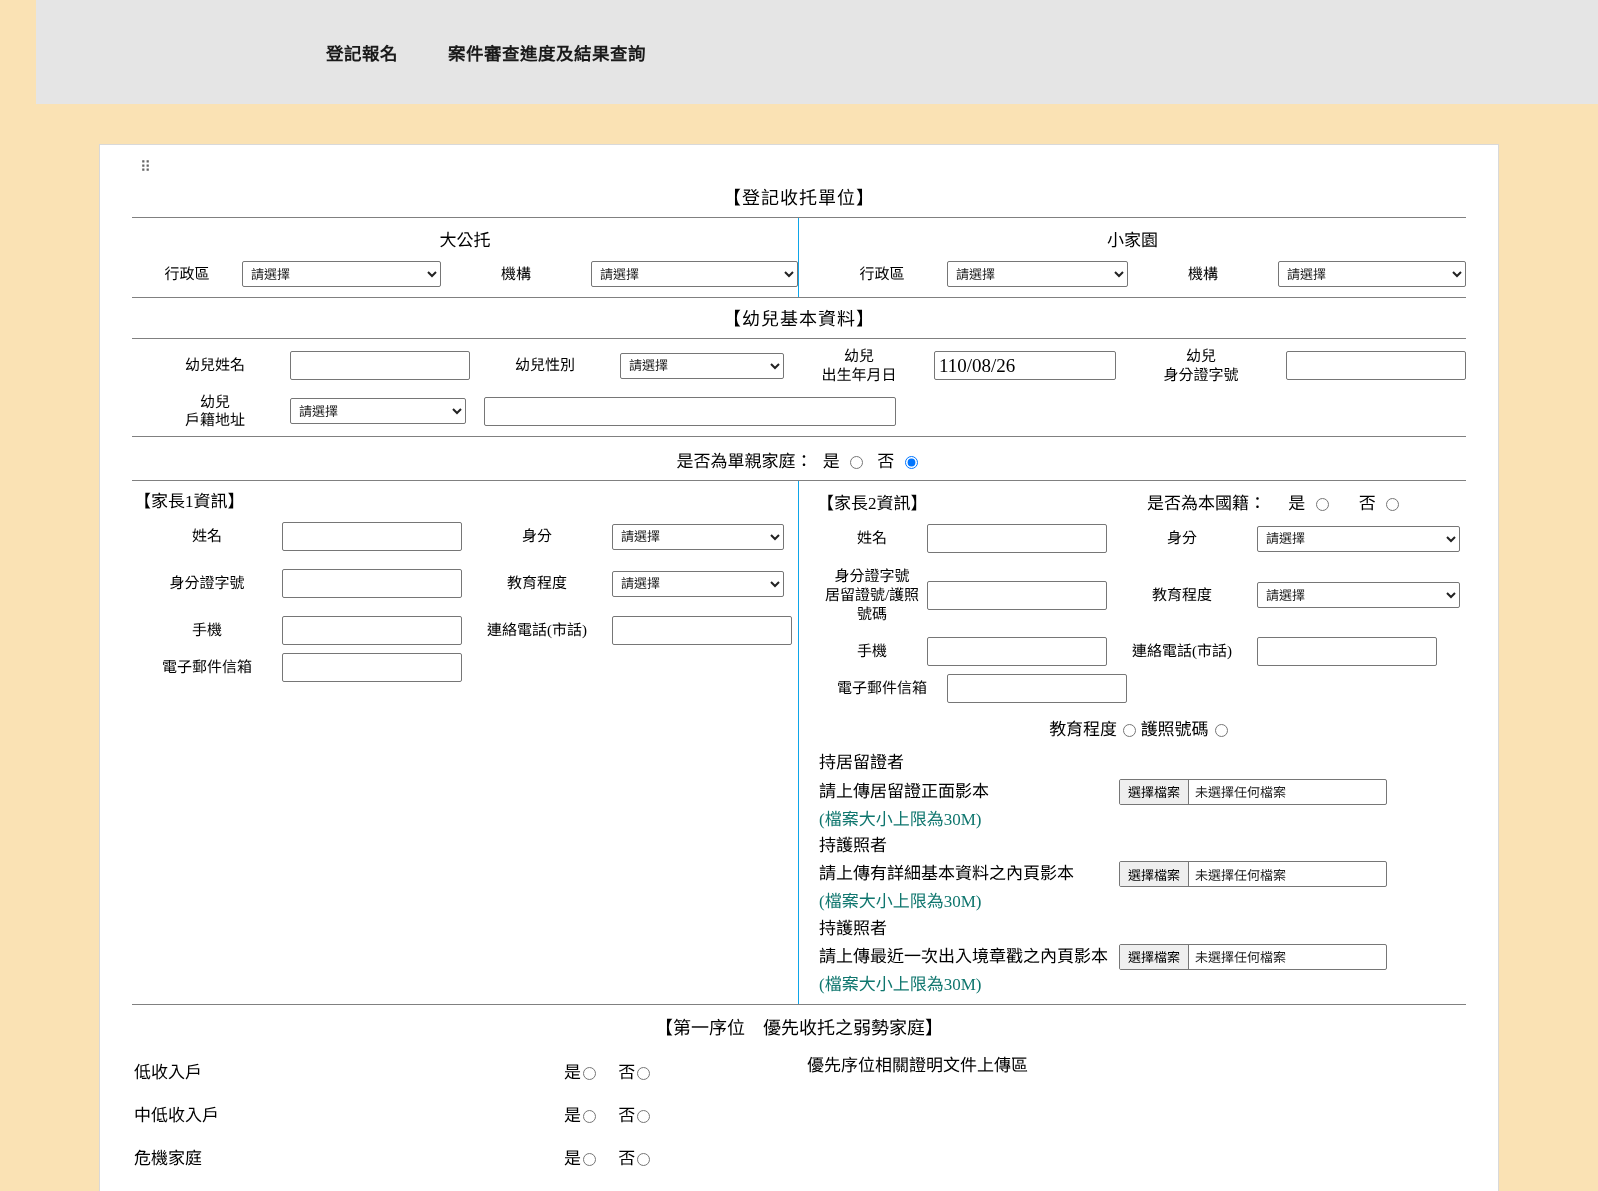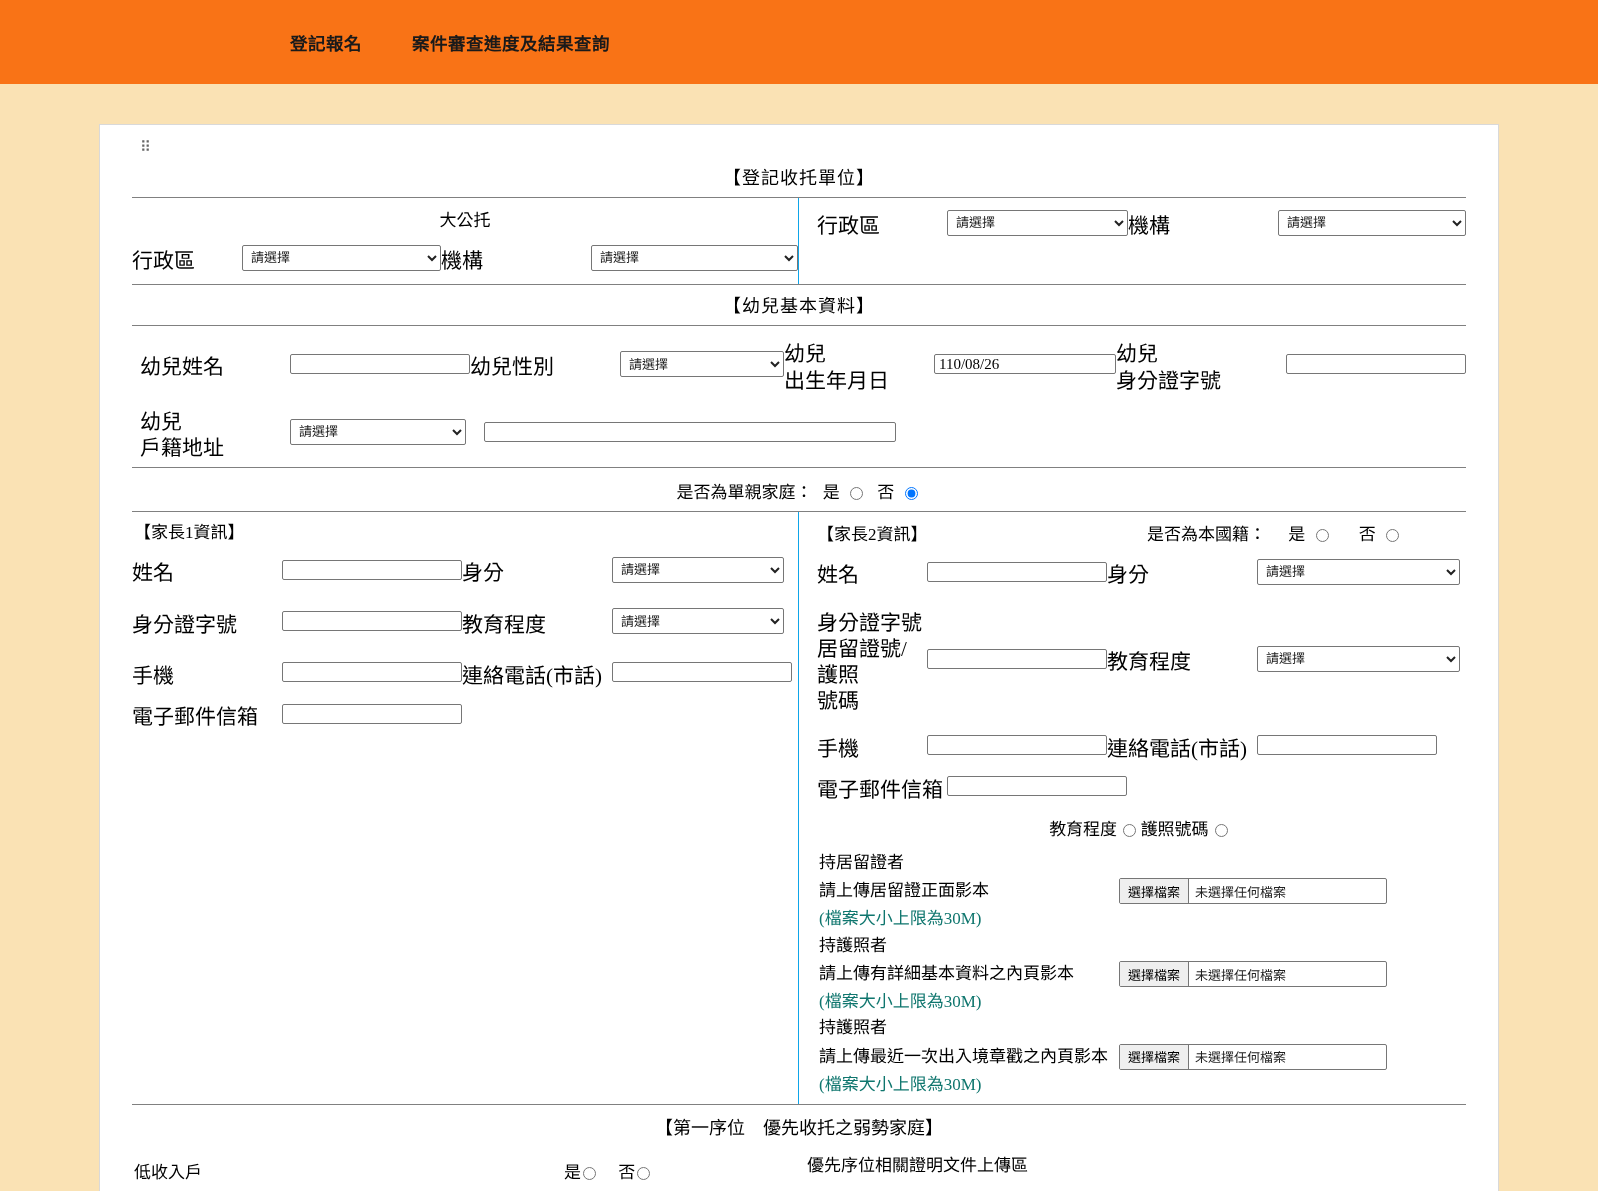--- a/index.html
+++ b/index.html
@@ -7,26 +7,27 @@
   body {
     width: 1598px;
     min-height: 1191px;
     background: #fae2b4;
     font-family: "Liberation Serif", "DejaVu Serif", serif;
     font-size: 17px;
     color: #000;
   }
   
   .topnav {
-    background: #f97316;
-    height: 84px;
+    background: #e5e5e5;
+    height: 104px;
     display: flex;
     align-items: center;
     padding-left: 290px;
     gap: 50px;
+    margin-left: 36px;
   }
   .topnav a {
     color: #1a1a1a;
     text-decoration: none;
     font-size: 17.5px;
     font-family: "Liberation Sans", sans-serif;
     font-weight: 600;
     letter-spacing: .5px;
   }
   
@@ -67,35 +68,34 @@
   .split > .col {
     width: 50%;
     padding: 4px 0 6px 0;
   }
   .split > .col.left { border-right: 1px solid #0ea5e9; }
   .col-head { text-align:center; font-size:17px; padding: 4px 0 6px 0; }
 
   
   .row { display:flex; align-items:center; padding: 4px 0; }
   .lbl {
-    text-align: left;
-    font-size: 21px;
+    text-align: center;
+    font-size: 15px;
     line-height: 1.25;
     flex: 0 0 auto;
-    margin-top: 7px;
   }
   .lbl.w110 { width: 110px; }
   .lbl.w130 { width: 130px; }
   .lbl.w150 { width: 150px; }
   .lbl.w170 { width: 170px; }
 
   input[type=text], select {
     font-family: "Liberation Serif", serif;
-    font-size: 15px;
-    height: 20px;
+    font-size: 19px;
+    height: 29px;
     border: 1px solid #767676;
     background: #fff;
     color: #000;
     padding: 2px 4px;
     border-radius: 2px;
   }
   select { padding-right: 2px; }
   select.sel { height: 26px; font-size: 13px; color:#222; }
   .in-md  { width: 180px; }
   .in-lg  { width: 412px; }
@@ -179,20 +179,21 @@
         <select class="sel sel-md">
           <option>請選擇</option>
         </select>
         <div class="lbl w150">機構</div>
         <select class="sel sel-lg">
           <option>請選擇</option>
         </select>
       </div>
     </div>
     <div class="col right">
+      <div class="col-head">小家園</div>
       <div class="row" style="justify-content:flex-start; padding-left:18px;">
         <div class="lbl w130">行政區</div>
         <select class="sel sel-md">
           <option>請選擇</option>
         </select>
         <div class="lbl w150">機構</div>
         <select class="sel sel-lg">
           <option>請選擇</option>
         </select>
       </div>

